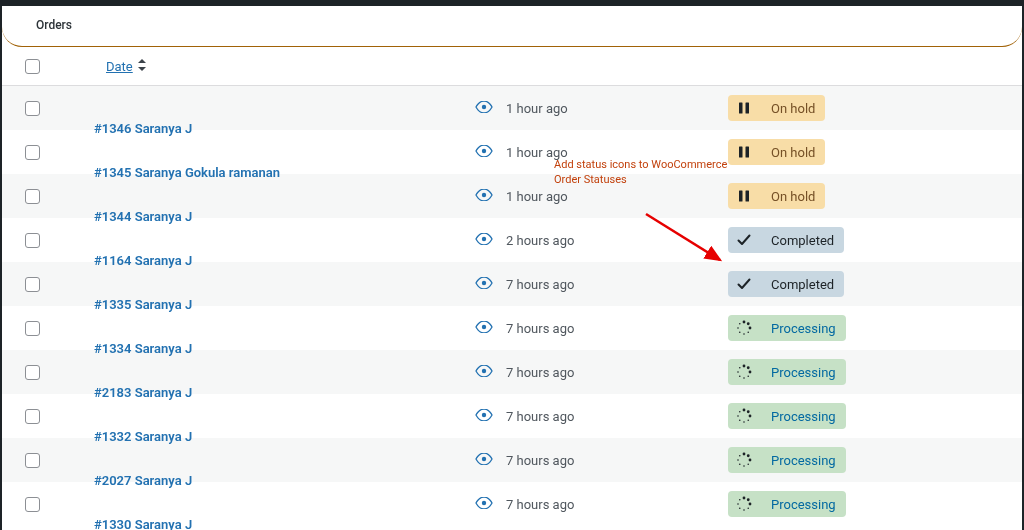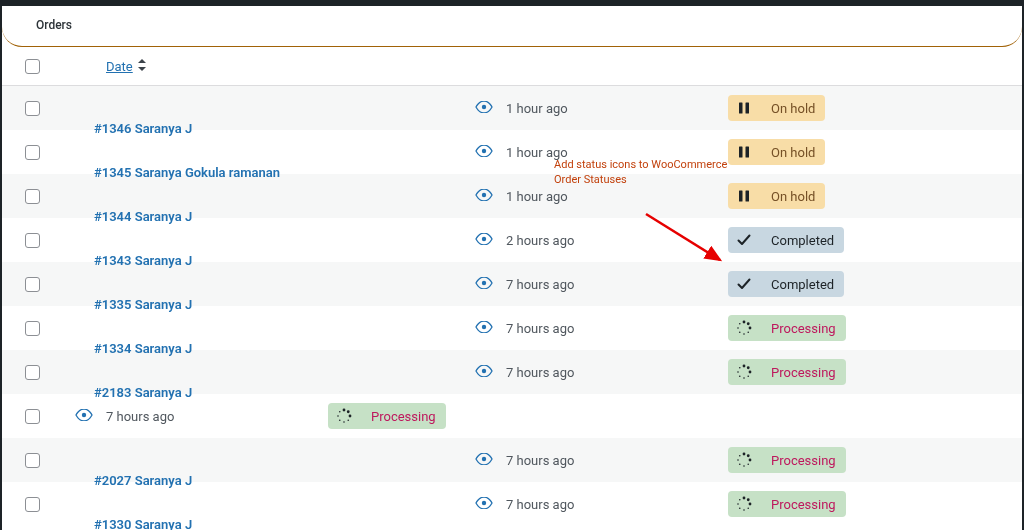--- a/index.html
+++ b/index.html
@@ -17,21 +17,21 @@
   .sort-icon{display:inline-block;margin-left:4px;color:#3c434a;font-size:11px;position:relative;top:0;}
   input.cb{width:15px;height:15px;border:1px solid #8c8f94;border-radius:3px;appearance:none;-webkit-appearance:none;background:#fff;cursor:pointer;}
   .row{display:flex;align-items:center;height:44px;}
   .row.alt{background:#f6f7f7;}
   .order-link{color:#2271b1;font-size:13px;font-weight:600;text-decoration:none;margin-top:40px;}
   .preview-eye{color:#2271b1;}
   .date-text{color:#50575e;}
   .status-pill{display:inline-flex;align-items:center;height:26px;border-radius:4px;padding:0 10px 0 8px;gap:19px;}
   .status-onhold{background:#f8dda7;color:#755026;}
   .status-completed{background:#c8d7e1;color:#1d2327;}
-  .status-processing{background:#c6e1c6;color:#be185d;}
+  .status-processing{background:#c6e1c6;color:#0369a1;}
   .status-icon{width:16px;height:16px;display:inline-flex;align-items:center;justify-content:center;}
   .status-icon svg{display:block;}
   .status-label{font-size:13px;}
   .rows{position:relative;}
   
   .annot{position:absolute;color:#c2410c;font-size:11px;line-height:1.35;pointer-events:none;z-index:50;margin-top:12px;}
   .annot-text{position:absolute;left:552px;top:140px;width:190px;}
   .annot-arrow{position:absolute;left:640px;top:192px;}
 </style>
 </head>
@@ -140,21 +140,21 @@
               </span>
               <span class="status-label">On hold</span>
             </span>
           </div>
         </div>
         <div class="row">
           <div class="col-cb">
             <input type="checkbox" class="cb" style="">
           </div>
           <div class="col-order">
-            <a href="#" class="order-link">#1343 Saranya J</a>
+            <a href="#" class="order-link">#1164 Saranya J</a>
           </div>
           <div class="col-eye">
             <span class="preview-eye"><svg width="18" height="12" viewBox="0 0 18 12">
                 <path d="M9 0 C4 0 1 6 1 6 s3 6 8 6 8-6 8-6 S14 0 9 0 Z" fill="none" stroke="#2271b1" stroke-width="1.3"></path>
                 <circle cx="9" cy="6" r="2.2" fill="#2271b1"></circle>
               </svg></span>
           </div>
           <div class="col-date">
             <span class="date-text">2 hours ago</span>
           </div>
@@ -260,20 +260,23 @@
                   <circle cx="3.76" cy="3.76" r="0.8" fill="#1d2327"></circle>
                 </svg>
               </span>
               <span class="status-label">Processing</span>
             </span>
           </div>
         </div>
         <div class="row">
           <div class="col-cb">
             <input type="checkbox" class="cb" style="">
+          </div>
+          <div class="col-order">
+            <a href="#" class="order-link">#1332 Saranya J</a>
           </div>
           <div class="col-eye">
             <span class="preview-eye"><svg width="18" height="12" viewBox="0 0 18 12">
                 <path d="M9 0 C4 0 1 6 1 6 s3 6 8 6 8-6 8-6 S14 0 9 0 Z" fill="none" stroke="#2271b1" stroke-width="1.3"></path>
                 <circle cx="9" cy="6" r="2.2" fill="#2271b1"></circle>
               </svg></span>
           </div>
           <div class="col-date">
             <span class="date-text">7 hours ago</span>
           </div>

